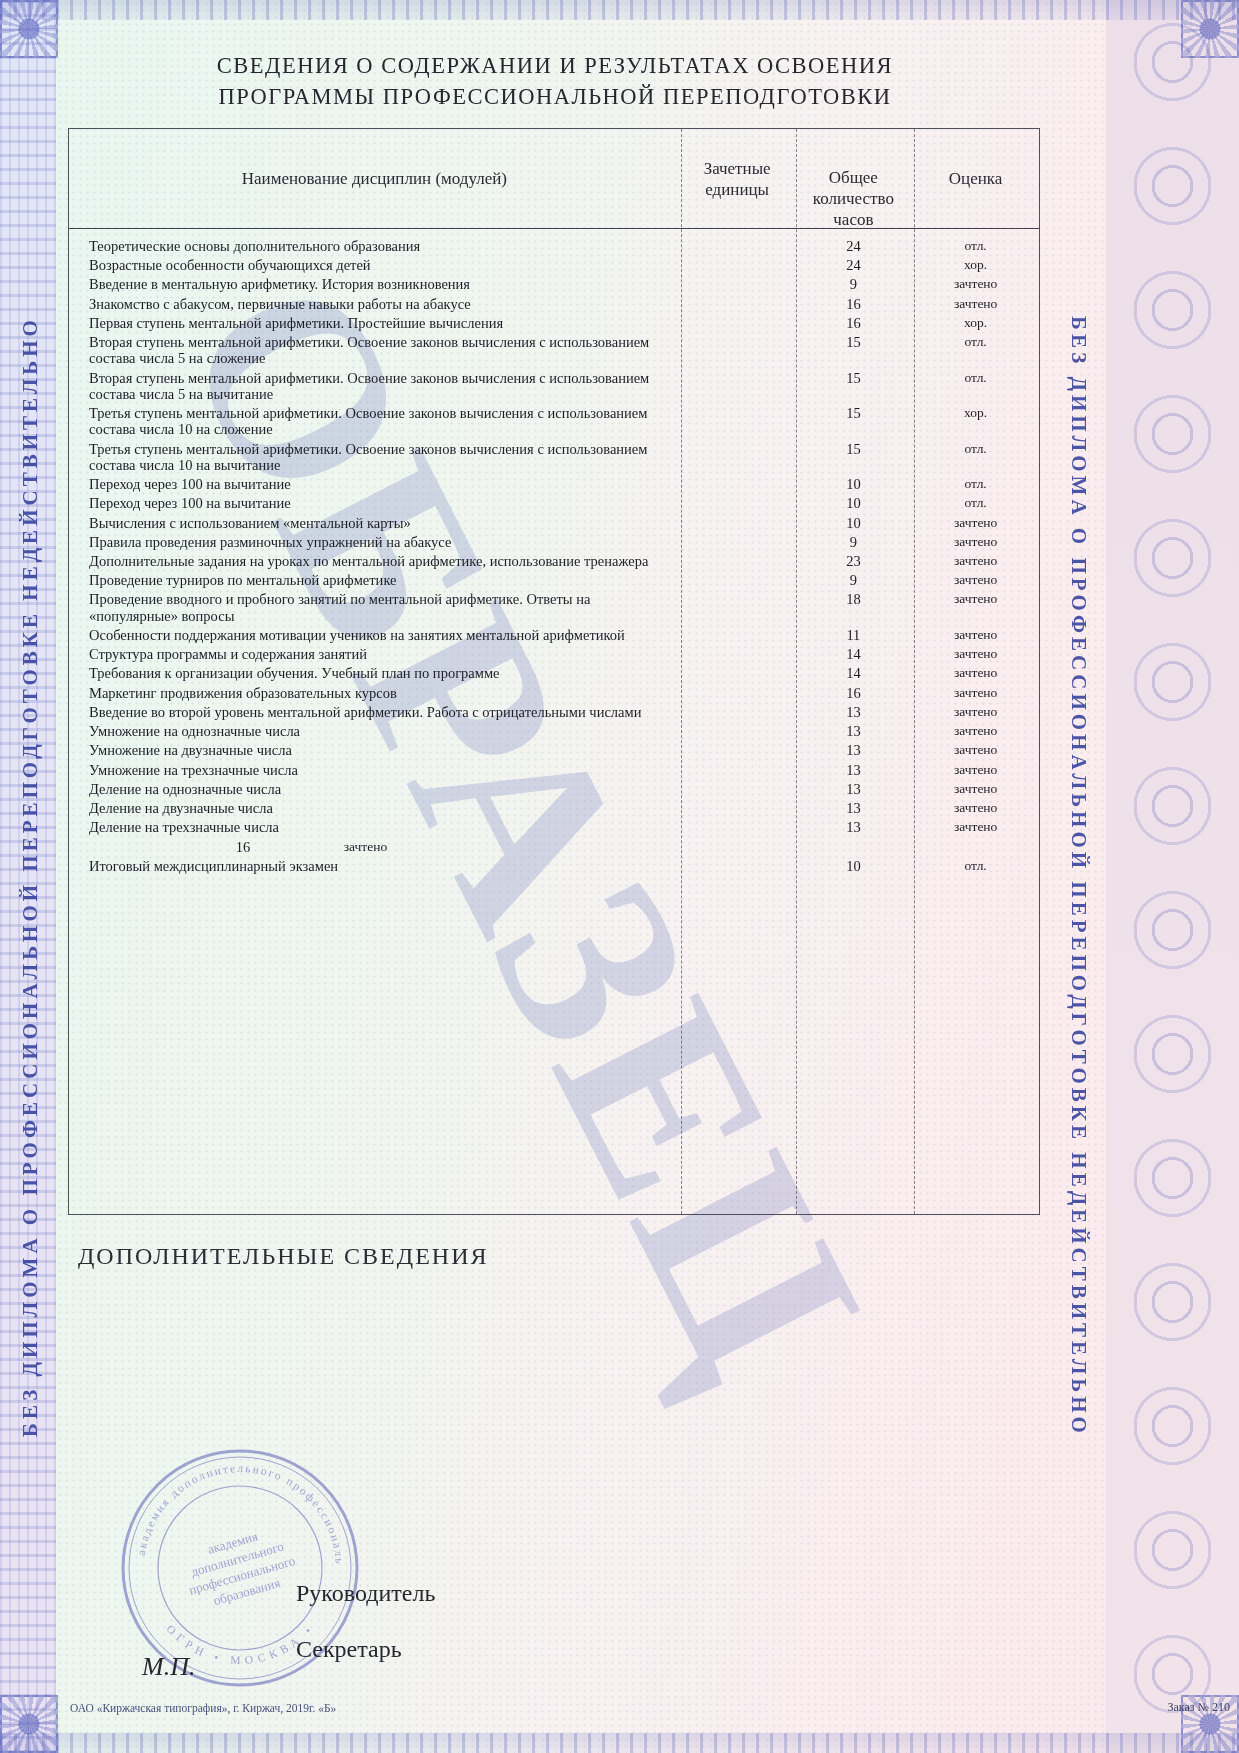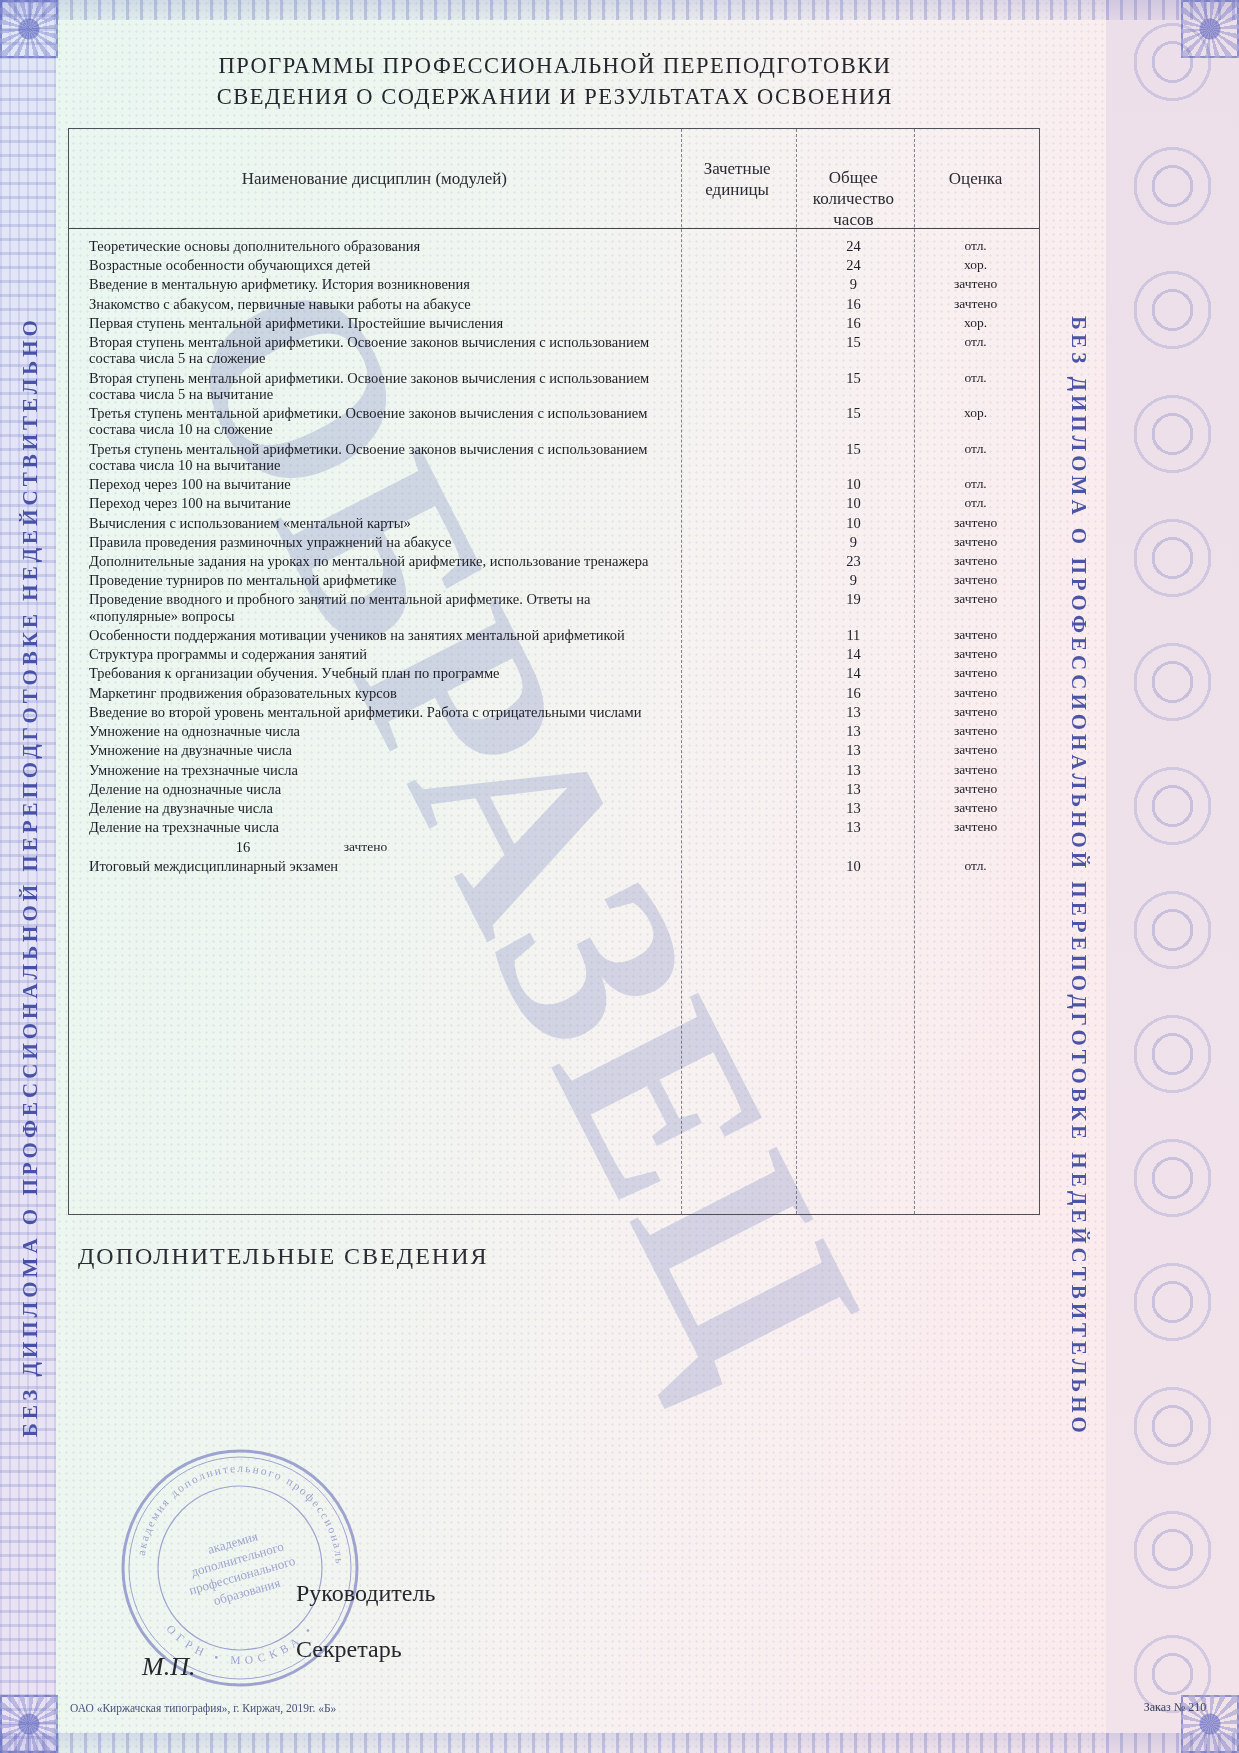--- a/index.html
+++ b/index.html
@@ -86,21 +86,21 @@
   .sig-mp{left:142px;top:1652px;font-size:26px;font-style:italic;}
   .sig-secretary{left:296px;top:1636px;font-size:24px;}
 
   
   .stamp{position:absolute;left:118px;top:1446px;z-index:7;opacity:.62;filter:blur(.3px);}
 
   
   .footer-left{position:absolute;left:70px;top:1702px;z-index:8;
     font-size:11.5px;color:#49527a;}
   .footer-right{position:absolute;left:1120px;top:1700px;width:110px;z-index:8;
-    font-size:12px;color:#3c445f;text-align:center;}
+    font-size:12px;color:#3c445f;text-align:right;}
 </style>
 </head>
 <body>
 
 <div class="page-bg"></div>
 
 <div class="watermark">ОБРАЗЕЦ</div>
 
 <div class="band band-left"></div>
 <div class="band band-right"></div>
@@ -108,22 +108,22 @@
 <div class="chain chain-bottom"></div>
 <div class="corner corner-tl"></div>
 <div class="corner corner-tr"></div>
 <div class="corner corner-bl"></div>
 <div class="corner corner-br"></div>
 
 <div class="sec-text sec-left">БЕЗ ДИПЛОМА О ПРОФЕССИОНАЛЬНОЙ ПЕРЕПОДГОТОВКЕ НЕДЕЙСТВИТЕЛЬНО</div>
 <div class="sec-text sec-right">БЕЗ ДИПЛОМА О ПРОФЕССИОНАЛЬНОЙ ПЕРЕПОДГОТОВКЕ НЕДЕЙСТВИТЕЛЬНО</div>
 
 <div class="title">
+  <div>СВЕДЕНИЯ О СОДЕРЖАНИИ И РЕЗУЛЬТАТАХ ОСВОЕНИЯ</div>
   <div>ПРОГРАММЫ ПРОФЕССИОНАЛЬНОЙ ПЕРЕПОДГОТОВКИ</div>
-  <div>СВЕДЕНИЯ О СОДЕРЖАНИИ И РЕЗУЛЬТАТАХ ОСВОЕНИЯ</div>
 </div>
 
 <div class="disc-table">
   <div class="col-sep sep1"></div>
   <div class="col-sep sep2"></div>
   <div class="col-sep sep3"></div>
   <div class="thead">
     <div class="h1">Наименование дисциплин (модулей)</div>
     <div class="h2">Зачетные единицы</div>
     <div class="h3">Общее количество часов</div>
@@ -231,21 +231,21 @@
   <div class="trow">
     <div class="r-name">Проведение турниров по ментальной арифметике</div>
     <div class="r-credits"></div>
     <div class="r-hours">9</div>
     <div class="r-grade">зачтено</div>
   </div>
 
   <div class="trow">
     <div class="r-name">Проведение вводного и пробного занятий по ментальной арифметике. Ответы на «популярные» вопросы</div>
     <div class="r-credits"></div>
-    <div class="r-hours">19</div>
+    <div class="r-hours">18</div>
     <div class="r-grade">зачтено</div>
   </div>
 
   <div class="trow">
     <div class="r-name">Особенности поддержания мотивации учеников на занятиях ментальной арифметикой</div>
     <div class="r-credits"></div>
     <div class="r-hours">11</div>
     <div class="r-grade">зачтено</div>
   </div>
 

